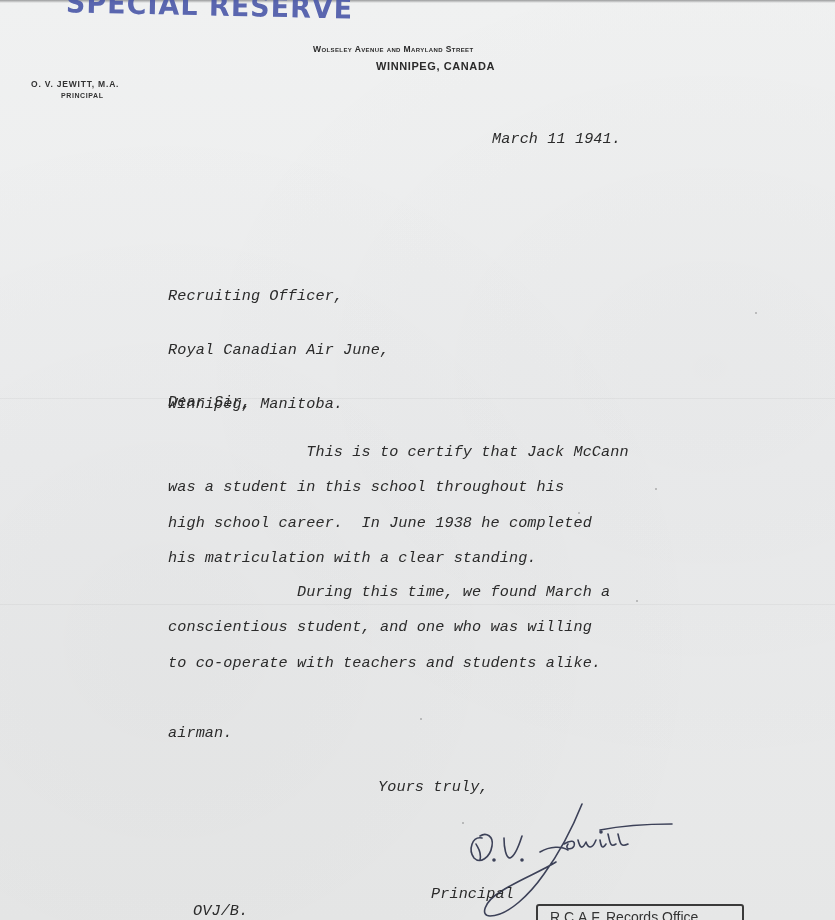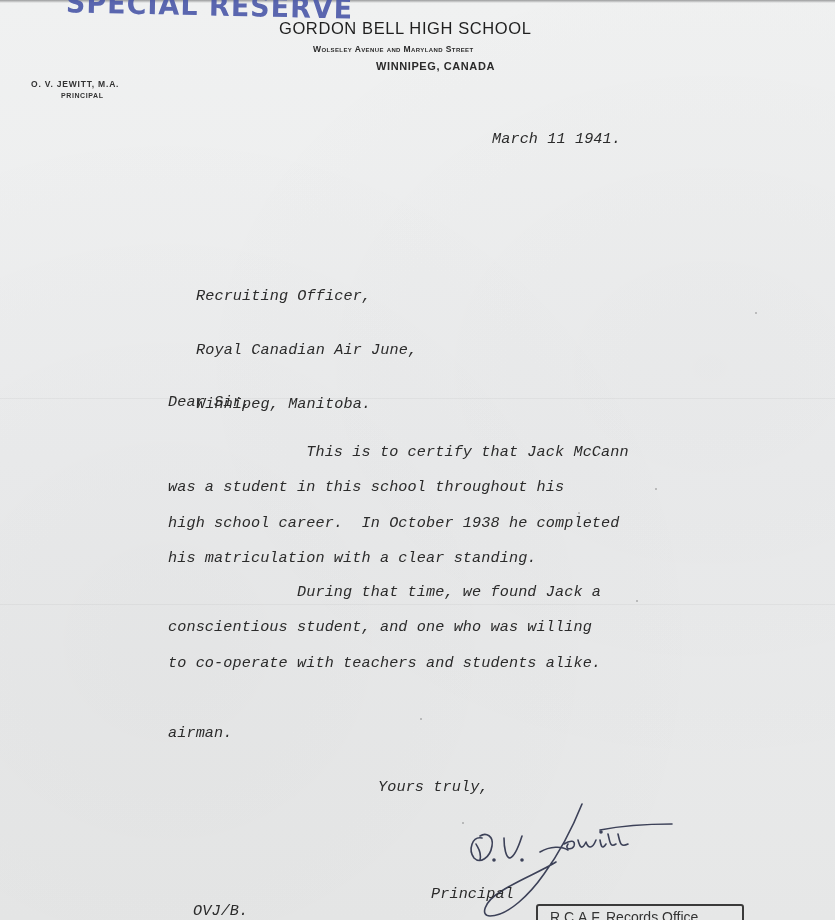--- a/index.html
+++ b/index.html
@@ -93,21 +93,21 @@
     .tw {
       font-family: "Liberation Mono", "DejaVu Sans Mono", monospace;
       font-size: 15.2px;
       color: #2b2b2b;
       letter-spacing: 0.1px;
       font-style: italic;
     }
     .date { left: 492px; top: 130px; }
 
     .recipient { left: 168px; top: 251px; line-height: 18px; }
-    .recipient div { white-space: pre; margin-left: 28px; }
+    .recipient div { white-space: pre; }
 
     .salutation { left: 168px; top: 393px; }
 
     .body-line { left: 168px; white-space: pre; margin-top: 16px; }
 
     .closing { left: 378px; top: 778px; }
     .signer-title { left: 431px; top: 885px; }
     .reference { left: 169px; top: 902px; margin-left: 24px; }
 
     .signature {
@@ -138,41 +138,40 @@
   </style>
 </head>
 <body>
 
 <div class="page">
   <div class="top-shadow"></div>
   <div class="fold-line" style="top:398px"></div>
   <div class="fold-line" style="top:604px"></div>
 
   <div class="stamp-reserve">SPECIAL RESERVE</div>
-  <div class="abs school-name">GORDON BELL HIGH SCHOOL</div>
   <div class="abs school-address">Wolseley Avenue and Maryland Street</div>
   <div class="abs school-city">WINNIPEG, CANADA</div>
   <div class="abs principal-name">O. V. JEWITT, M.A.</div>
   <div class="abs principal-title">PRINCIPAL</div>
 
   <div class="abs tw date">March 11 1941.</div>
 
   <div class="abs tw recipient">
     <div>Recruiting Officer,</div>
     <div>Royal Canadian Air June,</div>
     <div>Winnipeg, Manitoba.</div>
   </div>
 
   <div class="abs tw salutation">Dear Sir,</div>
 
   <div class="abs tw body-line" style="top:427px">               This is to certify that Jack McCann</div>
   <div class="abs tw body-line" style="top:462px">was a student in this school throughout his</div>
-  <div class="abs tw body-line" style="top:498px">high school career.  In October 1938 he completed</div>
+  <div class="abs tw body-line" style="top:498px">high school career.  In June 1938 he completed</div>
   <div class="abs tw body-line" style="top:533px">his matriculation with a clear standing.</div>
-  <div class="abs tw body-line" style="top:567px">              During that time, we found Jack a</div>
+  <div class="abs tw body-line" style="top:567px">              During this time, we found March a</div>
   <div class="abs tw body-line" style="top:602px">conscientious student, and one who was willing</div>
   <div class="abs tw body-line" style="top:638px">to co-operate with teachers and students alike.</div>
   <div class="abs tw body-line" style="top:708px">airman.</div>
 
   <div class="abs tw closing">Yours truly,</div>
 
   <svg class="signature" viewBox="0 0 230 120" fill="none" stroke="#3c4158" stroke-width="1.6" stroke-linecap="round" stroke-linejoin="round">
 
     <path d="M22 38 C12 36, 8 50, 14 58 C20 64, 30 58, 32 46 C34 36, 26 32, 20 36"></path>
     <path d="M16 44 C18 48, 22 52, 20 60"></path>

